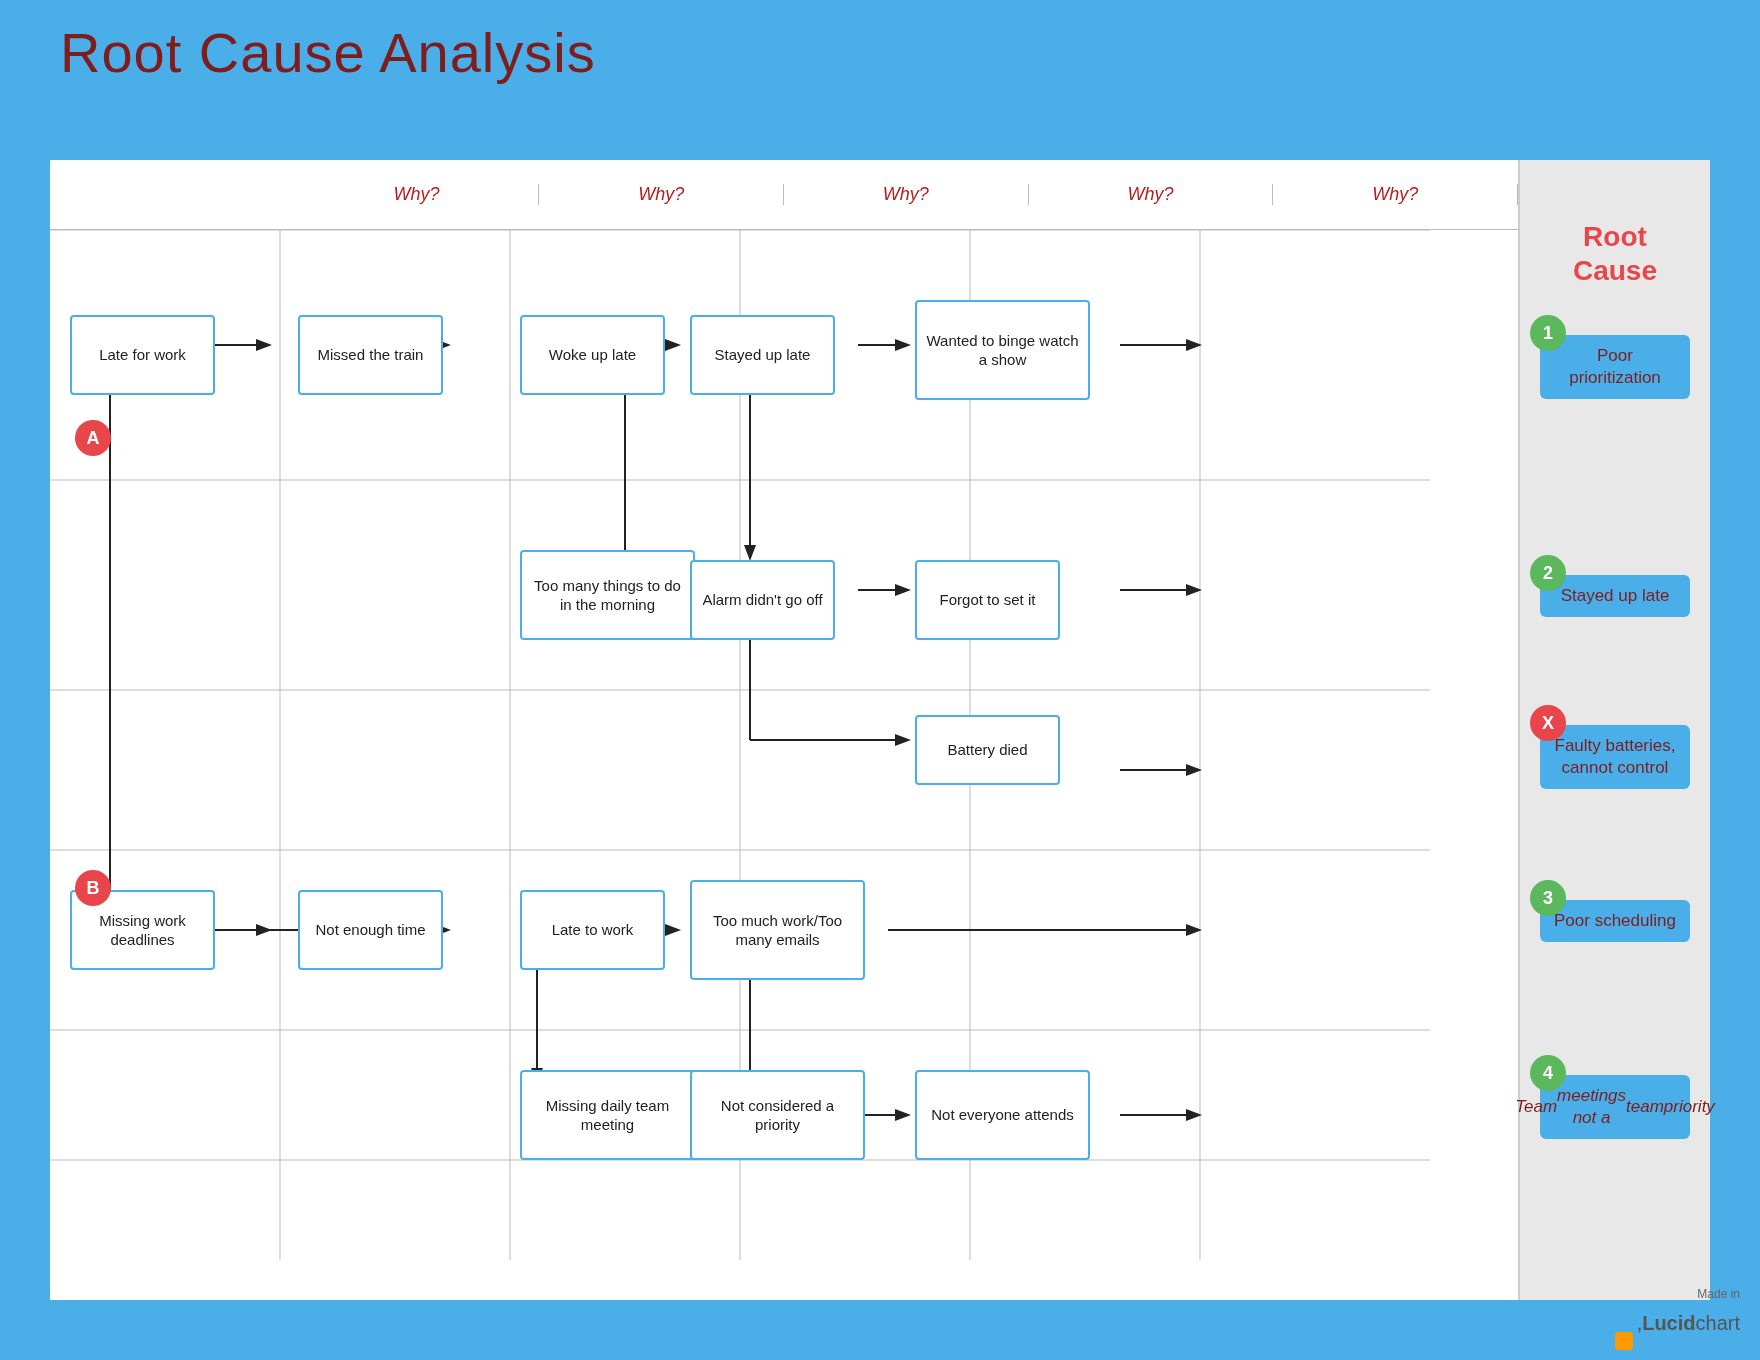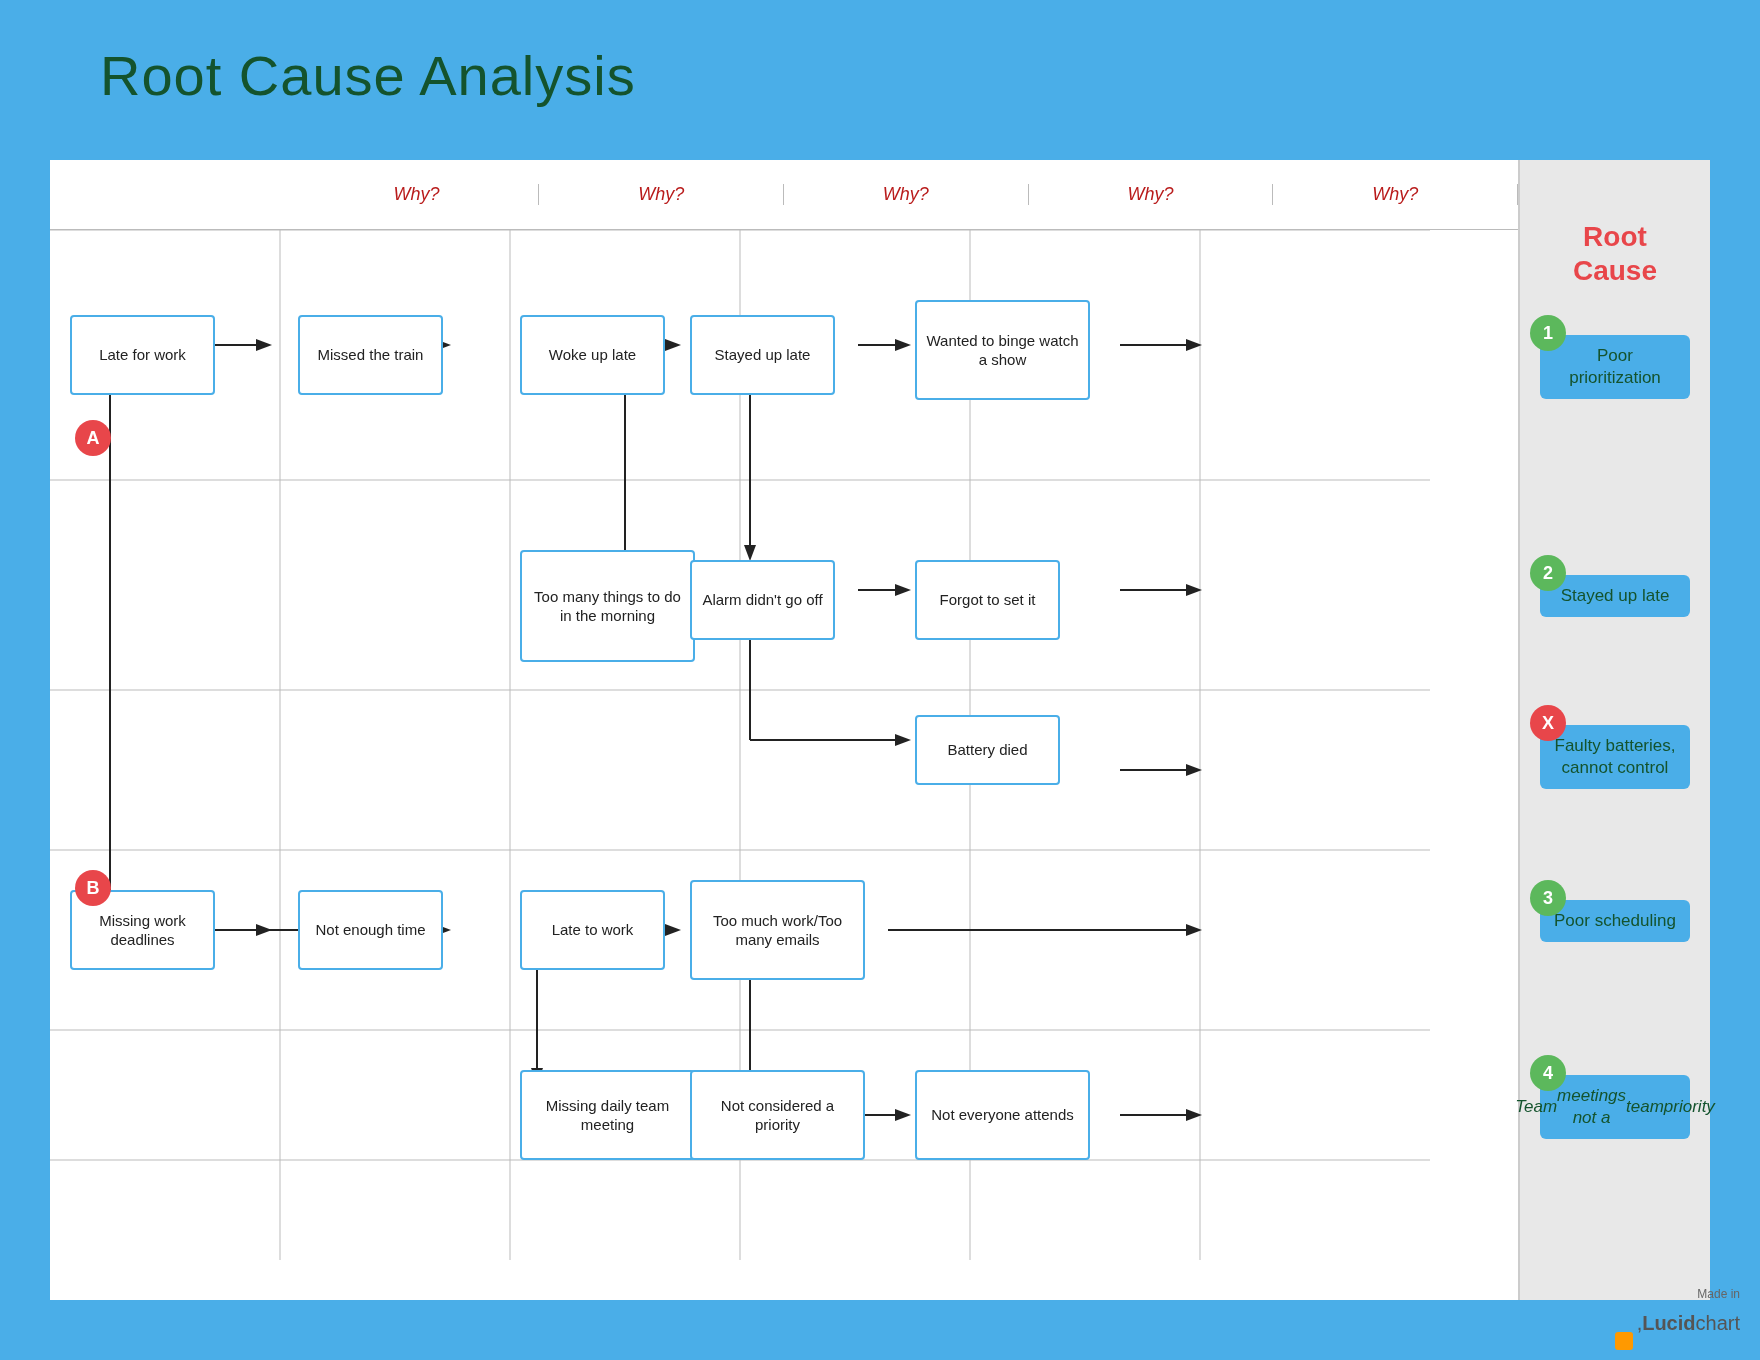--- a/index.html
+++ b/index.html
@@ -7,23 +7,22 @@
       width: 1760px;
       height: 1360px;
       background: #4aaee8;
       font-family: 'Arial', sans-serif;
       overflow: hidden;
       position: relative;
     }
 
     
     #header {
-      padding: 43px 60px 30px 60px;
-      color: #14532d;
-      margin-left: 40px;
+      padding: 20px 60px 30px 60px;
+      color: #7f1d1d;
     }
     #header h1 {
       font-size: 56px;
       font-weight: 400;
       letter-spacing: 1px;
     }
 
     
     #main-area {
       position: absolute;
@@ -144,21 +143,21 @@
       position: absolute;
       z-index: 10;
     }
     .rc-circle-green { background: #5cb85c; }
     .rc-circle-red { background: #e8464a; }
 
     
     .rc-box {
       position: absolute;
       background: #4aaee8;
-      color: #14532d;
+      color: #7f1d1d;
       border-radius: 6px;
       display: flex;
       align-items: center;
       justify-content: center;
       text-align: center;
       font-size: 17px;
       padding: 10px;
       line-height: 1.3;
       z-index: 5;
       left: 20px;
@@ -281,21 +280,21 @@
     <div class="box" style="left:20px; top:155px; width:145px; height:80px;">Late for work</div>
 
     <div class="box" style="left:248px; top:155px; width:145px; height:80px;">Missed the train</div>
 
     <div class="box" style="left:470px; top:155px; width:145px; height:80px;">Woke up late</div>
 
     <div class="box" style="left:640px; top:155px; width:145px; height:80px;">Stayed up late</div>
 
     <div class="box" style="left:865px; top:140px; width:175px; height:100px;">Wanted to binge watch a show</div>
 
-    <div class="box" style="left:470px; top:390px; width:175px; height:112px;">Too many things to do in the morning</div>
+    <div class="box" style="left:470px; top:390px; width:175px; height:90px;">Too many things to do in the morning</div>
 
     <div class="box" style="left:640px; top:400px; width:145px; height:80px;">Alarm didn't go off</div>
 
     <div class="box" style="left:865px; top:400px; width:145px; height:80px;">Forgot to set it</div>
 
     <div class="box" style="left:865px; top:555px; width:145px; height:70px;">Battery died</div>
 
     <div class="row-label row-label-red" style="left:25px; top:710px;">B</div>
 
     <div class="box" style="left:20px; top:730px; width:145px; height:80px;">Missing work deadlines</div>

